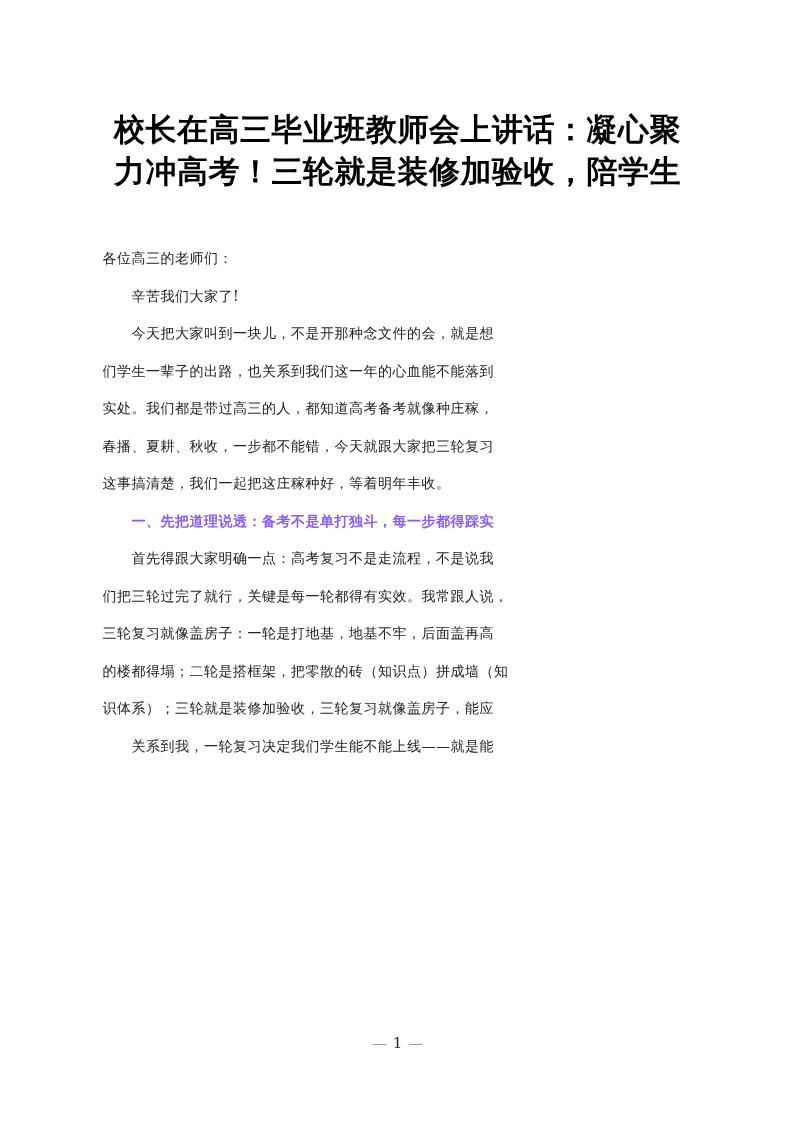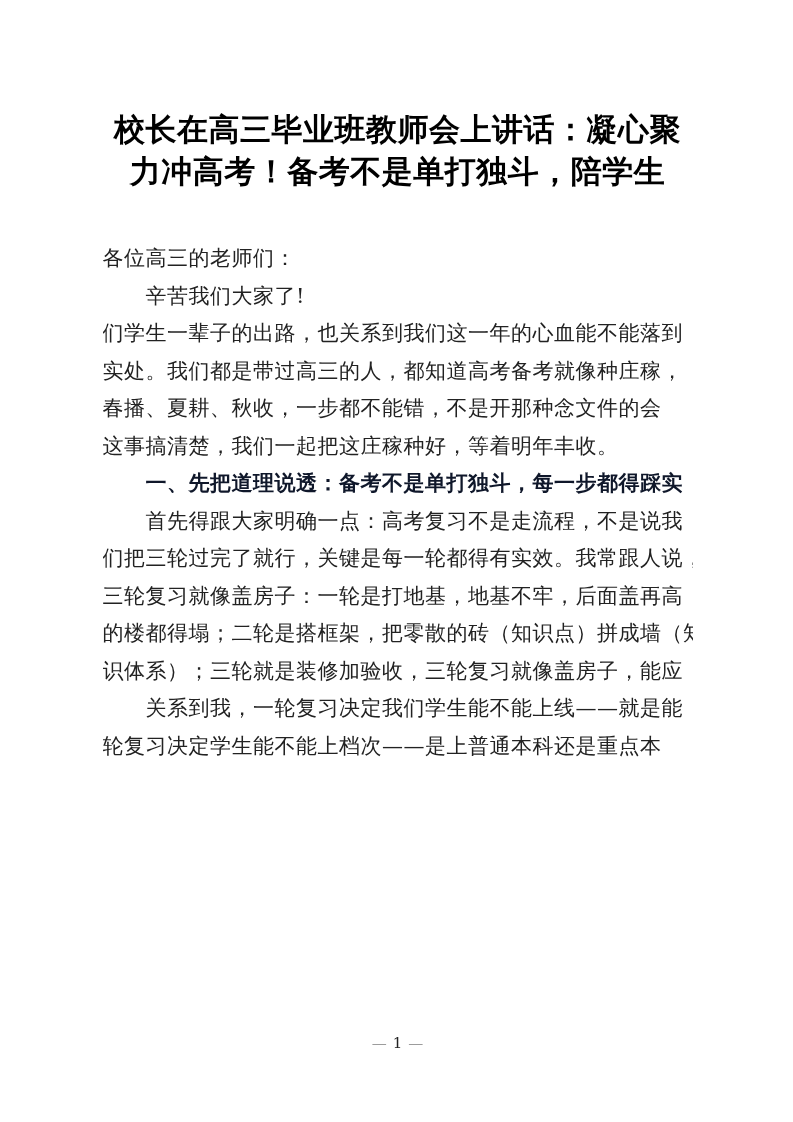--- a/index.html
+++ b/index.html
@@ -25,34 +25,34 @@
     font-family: "DejaVu Serif", "Liberation Serif", serif;
     font-weight: bold;
     font-size: 31px;
     line-height: 42px;
     color: #000000;
     letter-spacing: 0.5px;
   }
   .doc-body {
     margin: 48px auto 8px;
     width: 590px;
-    font-size: 21px;
+    font-size: 14px;
     line-height: 37.5px;
     color: #222222;
     letter-spacing: 0.5px;
   }
   .paragraph { margin: 0; }
   .paragraph .line {
     white-space: pre;
     overflow: hidden;
   }
   .paragraph.heading .line {
     font-family: "DejaVu Sans", "Liberation Sans", sans-serif;
     font-weight: bold;
-    color: #0f172a;
+    color: #8b5cf6;
   }
   .page-footer {
     position: absolute;
     left: 0;
     top: 1033px;
     width: 100%;
     text-align: center;
     font-size: 15px;
     line-height: 20px;
     color: #333333;
@@ -66,49 +66,49 @@
     font-size: 15px;
   }
 </style>
 </head>
 <body>
 
 <div class="page">
 
   <div class="doc-title">
       <div class="title-line">校长在高三毕业班教师会上讲话：凝心聚</div>
-      <div class="title-line">力冲高考！备考不是单打独斗，陪学生</div>
+      <div class="title-line">力冲高考！三轮就是装修加验收，陪学生</div>
     </div>
 
   <div class="doc-body">
       <div class="paragraph body">
         <div class="line">各位高三的老师们：</div>
       </div>
       <div class="paragraph body">
         <div class="line">　　辛苦我们大家了!</div>
       </div>
       <div class="paragraph body">
+        <div class="line">　　今天把大家叫到一块儿，不是开那种念文件的会，就是想</div>
         <div class="line">们学生一辈子的出路，也关系到我们这一年的心血能不能落到</div>
         <div class="line">实处。我们都是带过高三的人，都知道高考备考就像种庄稼，</div>
-        <div class="line">春播、夏耕、秋收，一步都不能错，不是开那种念文件的会</div>
+        <div class="line">春播、夏耕、秋收，一步都不能错，今天就跟大家把三轮复习</div>
         <div class="line">这事搞清楚，我们一起把这庄稼种好，等着明年丰收。</div>
       </div>
       <div class="paragraph heading">
         <div class="line">　　一、先把道理说透：备考不是单打独斗，每一步都得踩实</div>
       </div>
       <div class="paragraph body">
         <div class="line">　　首先得跟大家明确一点：高考复习不是走流程，不是说我</div>
         <div class="line">们把三轮过完了就行，关键是每一轮都得有实效。我常跟人说，</div>
         <div class="line">三轮复习就像盖房子：一轮是打地基，地基不牢，后面盖再高</div>
         <div class="line">的楼都得塌；二轮是搭框架，把零散的砖（知识点）拼成墙（知</div>
         <div class="line">识体系）；三轮就是装修加验收，三轮复习就像盖房子，能应</div>
       </div>
       <div class="paragraph body">
         <div class="line">　　关系到我，一轮复习决定我们学生能不能上线——就是能</div>
-        <div class="line">轮复习决定学生能不能上档次——是上普通本科还是重点本</div>
       </div>
     </div>
 
   <div class="page-footer">
     <span class="dash">—</span><span class="pagenum">1</span><span class="dash">—</span>
   </div>
 
 </div>
 
 </body></html>

